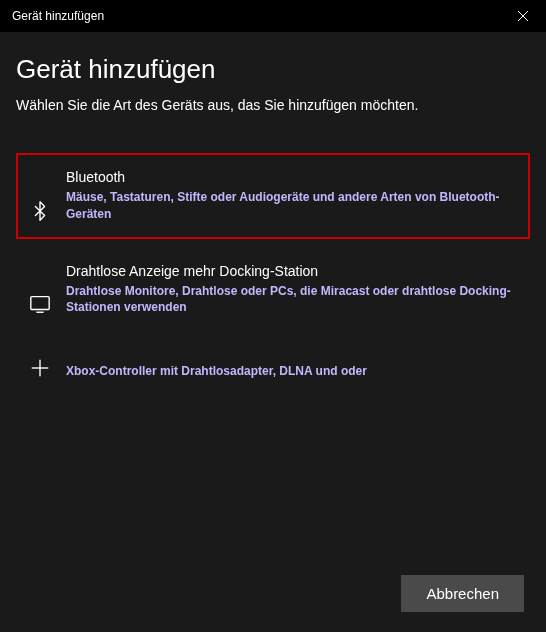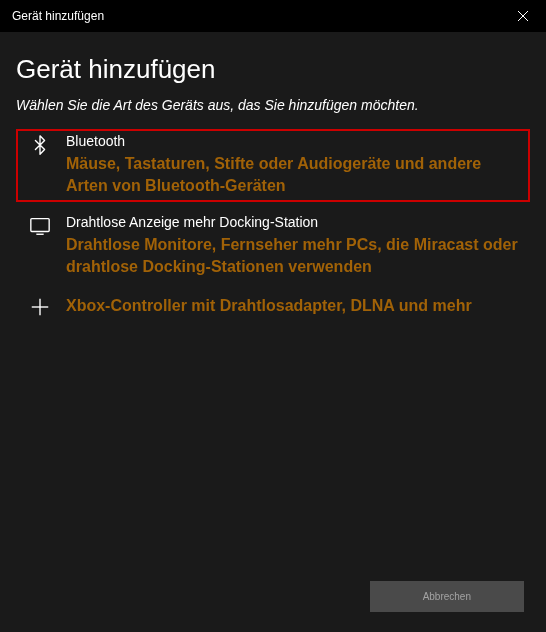--- a/index.html
+++ b/index.html
@@ -45,27 +45,26 @@
     }
     .heading {
       font-size: 26px;
       font-weight: 400;
       color: #ffffff;
       margin-bottom: 12px;
     }
     .subheading {
       font-size: 14px;
       color: #ffffff;
-      margin-bottom: 16px;
-      font-style: italic;
+      margin-bottom: 40px;
     }
     .option {
       display: flex;
-      align-items: flex-start;
-      padding: 2px 10px;
+      align-items: flex-end;
+      padding: 14px 10px;
       margin-bottom: 8px;
       cursor: pointer;
       border: 2px solid transparent;
     }
     .option.selected {
       border: 2px solid #cc0000;
     }
     .option-icon {
       width: 24px;
       height: 24px;
@@ -81,36 +80,36 @@
     }
     .option-text {
       flex: 1;
     }
     .option-title {
       font-size: 14px;
       color: #ffffff;
       margin-bottom: 4px;
     }
     .option-desc {
-      font-size: 16px;
-      color: #a16207;
+      font-size: 12px;
+      color: #c4b5fd;
       font-weight: 600;
       line-height: 1.4;
     }
     .footer {
       position: absolute;
       bottom: 20px;
       right: 22px;
     }
     .cancel-btn {
       background: #4a4a4a;
-      color: #a3a3a3;
+      color: #ffffff;
       border: none;
-      padding: 10px 53px;
-      font-size: 10px;
+      padding: 10px 25px;
+      font-size: 15px;
       cursor: pointer;
       font-family: inherit;
     }
   </style>
 </head>
 <body>
 
 <div class="titlebar">
   <span class="titlebar-title">Gerät hinzufügen</span>
   <div class="close-btn">
@@ -139,32 +138,32 @@
 
   <div class="option">
     <div class="option-icon">
       <svg viewBox="0 0 24 24" fill="none" stroke="#ffffff" stroke-width="1.5">
         <rect x="2" y="4" width="20" height="14" rx="1"></rect>
         <line x1="8" y1="21" x2="16" y2="21"></line>
       </svg>
     </div>
     <div class="option-text">
       <div class="option-title">Drahtlose Anzeige mehr Docking-Station</div>
-      <div class="option-desc">Drahtlose Monitore, Fernseher mehr PCs, die Miracast oder drahtlose Docking-Stationen verwenden</div>
+      <div class="option-desc">Drahtlose Monitore, Drahtlose oder PCs, die Miracast oder drahtlose Docking-Stationen verwenden</div>
     </div>
   </div>
 
   <div class="option">
     <div class="option-icon">
       <svg viewBox="0 0 24 24" fill="none" stroke="#ffffff" stroke-width="1.5">
         <line x1="12" y1="3" x2="12" y2="21"></line>
         <line x1="3" y1="12" x2="21" y2="12"></line>
       </svg>
     </div>
     <div class="option-text">
-      <div class="option-desc">Xbox-Controller mit Drahtlosadapter, DLNA und mehr</div>
+      <div class="option-desc">Xbox-Controller mit Drahtlosadapter, DLNA und oder</div>
     </div>
   </div>
 </div>
 
 <div class="footer">
   <button class="cancel-btn">Abbrechen</button>
 </div>
 
 </body></html>

